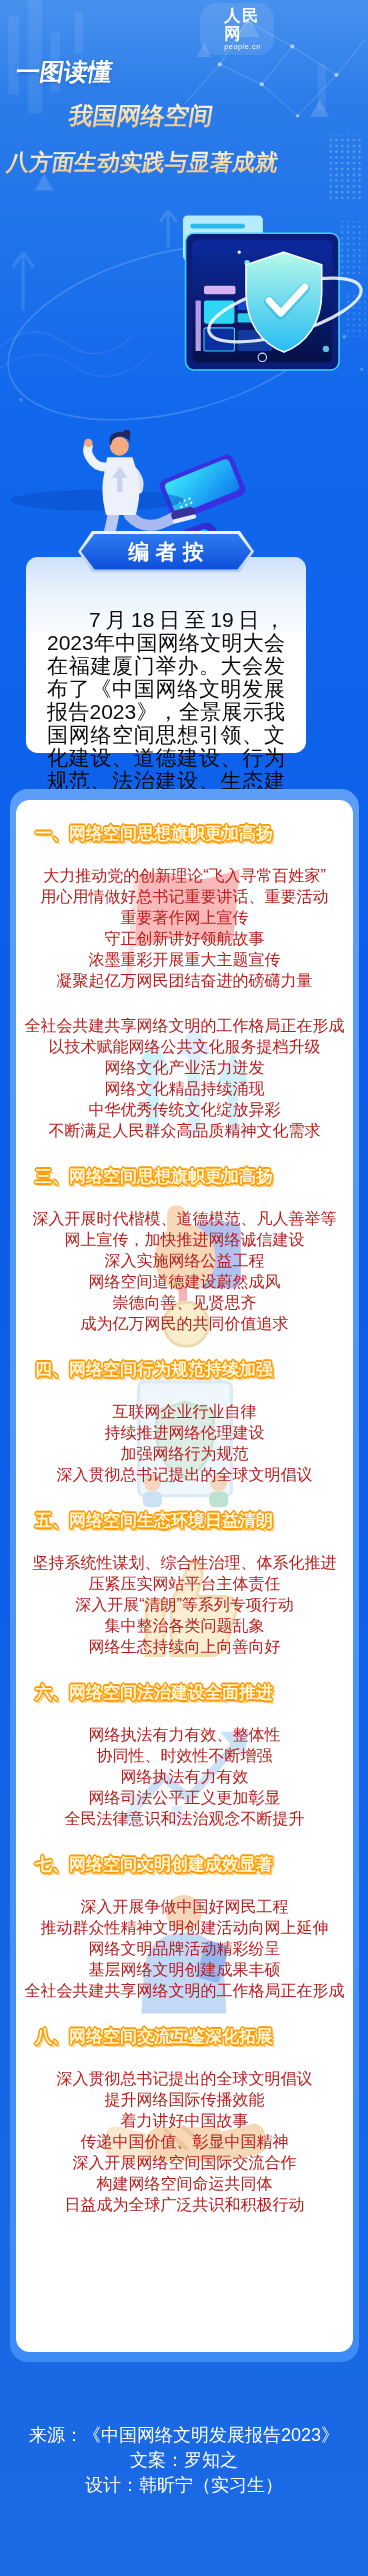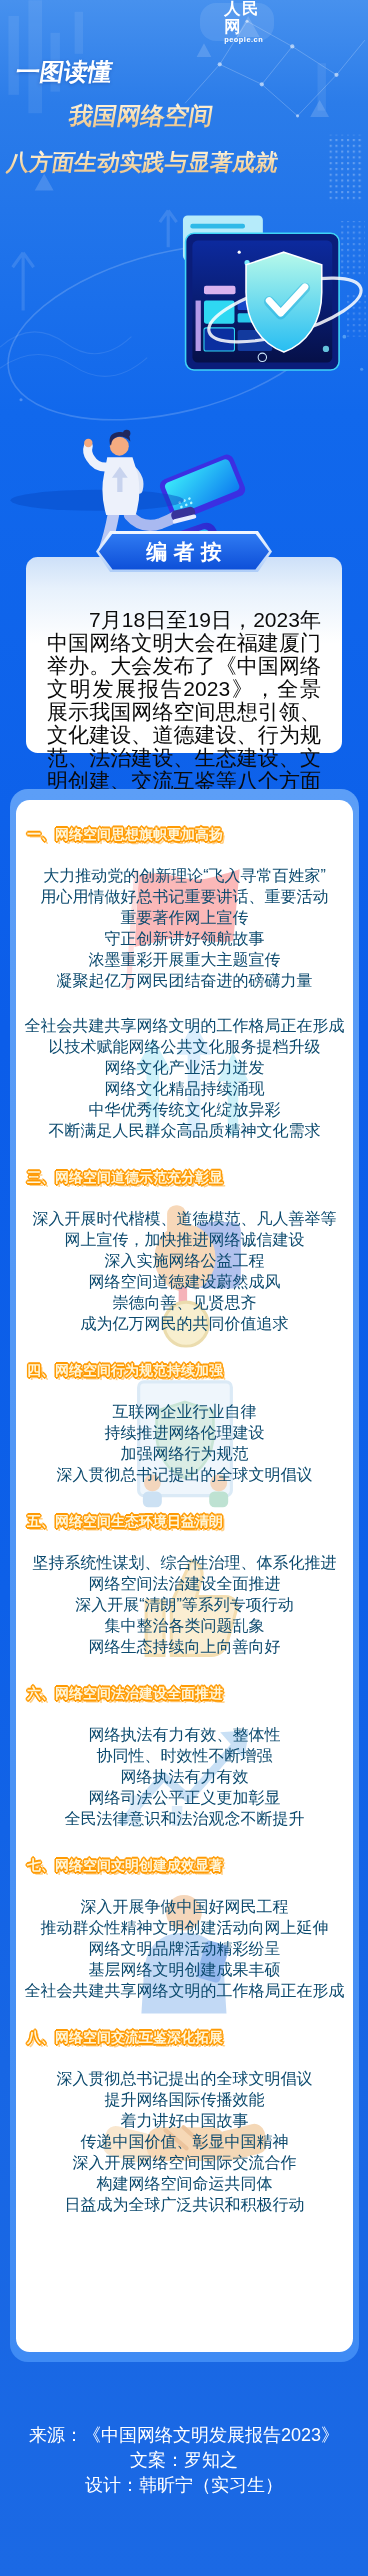--- a/index.html
+++ b/index.html
@@ -3,62 +3,62 @@
 <meta charset="utf-8">
 <style>
   html,body{margin:0;padding:0;background:#dfe7f2;}
   .poster{
     position:relative;width:368px;height:2576px;overflow:hidden;margin:0 auto;
     font-family:"Liberation Sans","DejaVu Sans",sans-serif;
     background:linear-gradient(180deg,#4791ee 0%,#2b7ce9 4%,#1168ec 16%,#0b5de9 40%,#0d60e8 62%,#1766e4 80%,#1b69e4 100%);
   }
   svg{display:block;}
   
-  .logo{position:absolute;left:200px;top:3.2px;width:74px;height:38px;border-radius:16px;
+  .logo{position:absolute;left:200px;top:3.2px;width:74px;height:52px;border-radius:16px;
     background:rgba(255,255,255,0.10);display:flex;align-items:center;padding:0 21px;box-sizing:border-box;}
   .logo-txt{margin-left:3.2px;color:#fff;}
   .logo-cn{font-family:"Liberation Serif","DejaVu Serif",serif;font-weight:bold;font-size:16.3px;line-height:18px;letter-spacing:1.6px;}
-  .logo-en{font-size:7.4px;font-weight:bold;letter-spacing:0.5px;line-height:8.4px;text-align:right;}
+  .logo-en{font-size:7.4px;font-weight:normal;letter-spacing:0.5px;line-height:8.4px;text-align:right;}
   
   .title-line{position:absolute;font-weight:bold;transform:skewX(-9deg);white-space:nowrap;}
   .t1{left:16px;top:56px;font-size:24px;color:#ffffff;letter-spacing:0px;text-shadow:0 1.1px 3.2px rgba(10,40,120,.35);}
   .t2{left:69px;top:100px;font-size:24px;}
   .t3{left:7.4px;top:147px;font-size:22.6px;}
   .gold{
     background:linear-gradient(180deg,#fdf4de 8%,#f6d9a6 55%,#e9bd83 100%);
     -webkit-background-clip:text;background-clip:text;color:#f0cf9d;-webkit-text-fill-color:transparent;
   }
   
-  .editor-card{position:absolute;left:26px;top:557px;width:316px;height:196px;border-radius:11.6px;
+  .editor-card{position:absolute;left:26px;top:557px;width:280px;height:196px;border-radius:11.6px;
     background:linear-gradient(180deg,#cde0f8 0%,#e7f1fc 16%,#ffffff 44%);box-sizing:border-box;}
   .editor-text{padding:29.5px 21px 0 21px;font-size:21px;line-height:23px;color:#0a0a0a;text-indent:2em;text-align:justify;}
   .note-badge{position:absolute;left:50%;top:-26px;transform:translateX(-50%);width:176px;height:41px;
     clip-path:polygon(8% 0%,92% 0%,100% 50%,92% 100%,8% 100%,0% 50%);
     background:linear-gradient(180deg,#f2f7ff 0%,#aecdf8 100%);display:flex;align-items:center;justify-content:center;}
   .note-badge-inner{width:170px;height:36px;clip-path:polygon(8% 0%,92% 0%,100% 50%,92% 100%,8% 100%,0% 50%);
     background:linear-gradient(180deg,#2f7af2 0%,#0d4fd8 100%);
     display:flex;align-items:center;justify-content:center;}
   .note-badge-label{color:#fff;font-size:21px;font-weight:bold;letter-spacing:6.3px;text-indent:6.3px;}
   
   .back-card{position:absolute;left:9.5px;top:789px;width:349px;height:1573px;border-radius:18px;
     background:linear-gradient(180deg,#5c9ef7 0%,#3f8bf4 100%);}
   .main-card{position:absolute;left:16px;top:800px;width:337px;height:1552px;border-radius:13.7px;background:#ffffff;
     box-sizing:border-box;padding-top:22px;overflow:hidden;}
   .section{margin:0 0 24px 0;}
   .sec-title{
-    margin:0 0 19px 11px;font-size:14px;line-height:24px;font-weight:bold;white-space:nowrap;
+    margin:0 0 19px 19px;font-size:17px;line-height:24px;font-weight:bold;white-space:nowrap;
     color:#fff6d8;
     text-shadow:
       -1.1px -1.1px 0 #ff9b05, 1.1px -1.1px 0 #ff9b05, -1.1px 1.1px 0 #ff9b05, 1.1px 1.1px 0 #ff9b05,
       0 -1.6px 0 #ff9b05, 0 1.6px 0 #ff9b05, -1.6px 0 0 #ff9b05, 1.6px 0 0 #ff9b05,
       2.6px 3.2px 0 rgba(255,170,40,0.55);
   }
   .sec-body{position:relative;}
   .watermark{position:absolute;left:50%;top:50%;transform:translate(-50%,-50%);z-index:0;}
-  .sec-line{position:relative;z-index:1;text-align:center;font-size:16px;line-height:21px;color:#0c4a6e;white-space:nowrap;}
+  .sec-line{position:relative;z-index:1;text-align:center;font-size:16px;line-height:21px;color:#b91c1c;white-space:nowrap;}
   
   .credits{position:absolute;left:0;top:2397px;width:368px;text-align:center;color:#ffffff;font-size:18px;line-height:25px;margin-top:26px;}
   .abs{position:absolute;}
 </style>
 </head>
 <body>
 
 <div class="poster">
 
   <svg class="abs" style="left:0;top:0;" width="368" height="789" viewBox="0 0 700 1500" aria-hidden="true">
@@ -287,21 +287,21 @@
     <div class="sec-line">全社会共建共享网络文明的工作格局正在形成</div>
             <div class="sec-line">以技术赋能网络公共文化服务提档升级</div>
             <div class="sec-line">网络文化产业活力迸发</div>
             <div class="sec-line">网络文化精品持续涌现</div>
             <div class="sec-line">中华优秀传统文化绽放异彩</div>
             <div class="sec-line">不断满足人民群众高品质精神文化需求</div>
           </div>
   </div>
 
   <div class="section">
-    <div class="sec-title">三、网络空间道德示范充分彰显</div>
+    <div class="sec-title">三、网络空间思想旗帜更加高扬</div>
     <div class="sec-body">
       <span class="watermark">
               <svg width="137" height="153" viewBox="0 0 260 290">
                 <g opacity="0.8">
                   <rect x="150" y="52" width="86" height="126" rx="16" fill="#9fb3ea"></rect>
                   <rect x="96" y="20" width="36" height="76" rx="17" fill="#f6cfa8"></rect>
                   <ellipse cx="130" cy="120" rx="58" ry="64" fill="#f6cfa8"></ellipse>
                   <rect x="118" y="176" width="20" height="58" fill="#f3a0a8"></rect>
                   <rect x="134" y="176" width="14" height="58" fill="#ffffff"></rect>
                   <circle cx="132" cy="246" r="42" fill="#f7ecc4" stroke="#e7d49a" stroke-width="6"></circle>
@@ -341,21 +341,21 @@
 
   <div class="section">
     <div class="sec-title">五、网络空间生态环境日益清朗</div>
     <div class="sec-body">
       <span class="watermark">
               <svg width="126" height="126" viewBox="0 0 240 240">
                 <path d="M46 112 h34 v104 h-34 z M94 216 V116 l38 -80 c17 4 24 19 19 36 l-9 32 h54 c17 0 26 13 21 28 l-17 60 c-4 15 -15 24 -30 24 z" fill="#fbeccb" stroke="#f3d9a4" stroke-width="6" opacity="0.85"></path>
               </svg>
             </span>
     <div class="sec-line">坚持系统性谋划、综合性治理、体系化推进</div>
-            <div class="sec-line">网络空间法治建设全面推进</div>
+            <div class="sec-line">压紧压实网站平台主体责任</div>
             <div class="sec-line">深入开展“清朗”等系列专项行动</div>
             <div class="sec-line">集中整治各类问题乱象</div>
             <div class="sec-line">网络生态持续向上向善向好</div>
           </div>
   </div>
 
   <div class="section">
     <div class="sec-title">六、网络空间法治建设全面推进</div>
     <div class="sec-body">
       <span class="watermark">

